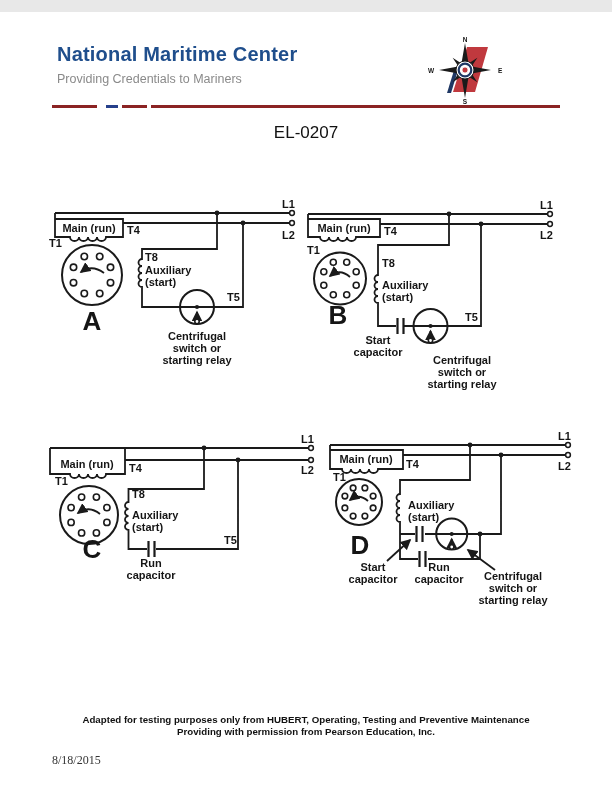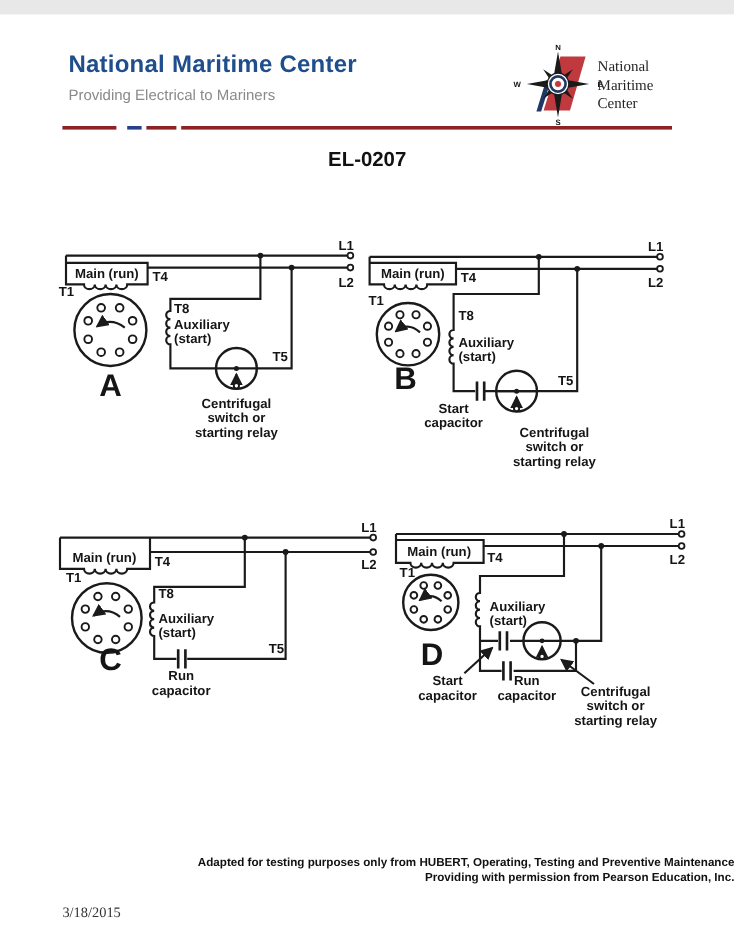--- a/index.html
+++ b/index.html
@@ -7,66 +7,61 @@
         font-family:"Liberation Sans",sans-serif;overflow:hidden;}
   
   .hdr-title{position:absolute;left:57px;top:31px;font-size:20px;font-weight:bold;color:#1f4e8c;letter-spacing:.2px;}
   .hdr-tag{position:absolute;left:57px;top:60px;font-size:12.5px;color:#8a8a8a;}
   .logo-svg{position:absolute;left:425px;top:25px;}
   .logo-text{position:absolute;left:498px;top:36px;font-family:"Liberation Serif",serif;
              font-size:12.5px;line-height:15.5px;color:#262626;}
   .rule-seg{position:absolute;top:93px;height:3px;}
   
   .doc-title{position:absolute;left:0;top:111px;width:612px;text-align:center;
-             font-size:17px;font-weight:bold;color:#111;}
+             font-size:17px;font-weight:normal;color:#111;}
   
   svg.diag{position:absolute;overflow:visible;}
   svg text{font-family:"Liberation Sans",sans-serif;font-weight:bold;fill:#151515;}
   .t{font-size:11px;}
   .big{font-size:26px;}
   .mid{text-anchor:middle;}
   .wire{fill:none;stroke:#1a1a1a;stroke-width:1.8;}
   .thick{fill:none;stroke:#1a1a1a;stroke-width:2.2;}
   .dot{fill:#1a1a1a;stroke:none;}
   .term{fill:#fff;stroke:#1a1a1a;stroke-width:1.5;}
   .ring{fill:none;stroke:#1a1a1a;stroke-width:2;}
   .wdot{fill:#fff;stroke:#1a1a1a;stroke-width:1.6;}
   
-  .footer{position:absolute;left:0;top:702px;width:612px;text-align:right;
+  .footer{position:absolute;left:0;top:702px;width:612px;text-align:center;
           font-size:9.7px;font-weight:bold;color:#111;line-height:11.7px;}
   .date{position:absolute;left:52px;top:741px;font-family:"Liberation Serif",serif;
         font-size:12px;color:#333;}
 </style>
 </head>
 <body>
 
 <div class="page">
 
   <div class="hdr-title">National Maritime Center</div>
-  <div class="hdr-tag">Providing Electrical to Mariners</div>
+  <div class="hdr-tag">Providing Credentials to Mariners</div>
 
   <svg class="logo-svg" width="80" height="68" viewBox="0 0 80 68">
     <polygon points="30,30 34,30 26,56 22,56" fill="#1f3864"></polygon>
     <polygon points="42,10 63,10 50,55 28,55" fill="#c0393e"></polygon>
     <path d="M40,15.5 L43,30 L57.5,33 L43,36 L40,50.5 L37,36 L22.5,33 L37,30 Z" transform="rotate(45 40 33)" fill="#1a1a1a"></path>
     <path d="M40,6 L44,29 L66,33 L44,37 L40,61 L36,37 L14,33 L36,29 Z" fill="#1a1a1a"></path>
     <circle cx="40" cy="33" r="9" fill="#fff" stroke="#1a1a1a" stroke-width="1"></circle>
     <circle cx="40" cy="33" r="6.3" fill="none" stroke="#1f3864" stroke-width="2.2"></circle>
     <circle cx="40" cy="33" r="3" fill="#c0393e" stroke="#fff" stroke-width="0.8"></circle>
     <text x="40" y="5" font-size="6.5" text-anchor="middle">N</text>
     <text x="40" y="67" font-size="6.5" text-anchor="middle">S</text>
     <text x="73" y="35.5" font-size="6.5">E</text>
     <text x="3" y="35.5" font-size="6.5">W</text>
   </svg>
 
-  <div class="logo-text">
-    <div>National</div>
-    <div>Maritime</div>
-    <div>Center</div>
-  </div>
 
   <div class="rule-seg" style="left:52px;width:45px;background:#8b2323"></div>
   <div class="rule-seg" style="left:106px;width:12px;background:#26408b"></div>
   <div class="rule-seg" style="left:122px;width:25px;background:#8b2323"></div>
   <div class="rule-seg" style="left:151px;width:409px;background:#8b2323"></div>
 
   <div class="doc-title">EL-0207</div>
 
   <svg class="diag" style="left:40px;top:185px" width="260" height="172" viewBox="0 0 260 172">
     <defs>
@@ -264,15 +259,15 @@
     <text class="t mid" x="188" y="150">Centrifugal</text>
     <text class="t mid" x="188" y="162">switch or</text>
     <text class="t mid" x="188" y="174">starting relay</text>
     <text class="big mid" x="35" y="124">D</text>
   </svg>
 
   <div class="footer">
     <div>Adapted for testing purposes only from HUBERT, Operating, Testing and Preventive Maintenance</div>
     <div>Providing with permission from Pearson Education, Inc.</div>
   </div>
-  <div class="date">3/18/2015</div>
+  <div class="date">8/18/2015</div>
 
 </div>
 
 </body></html>

